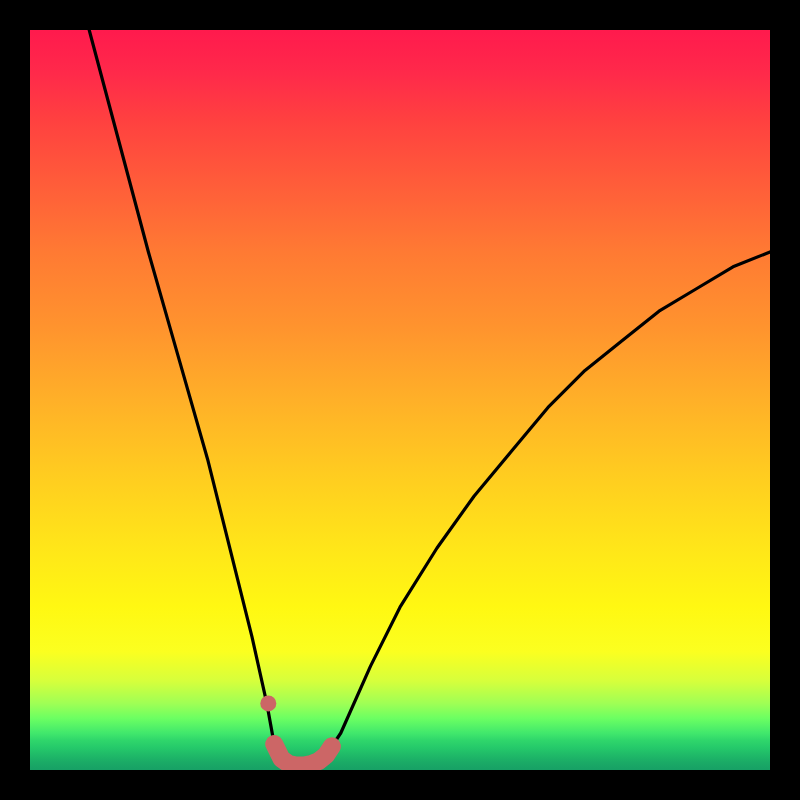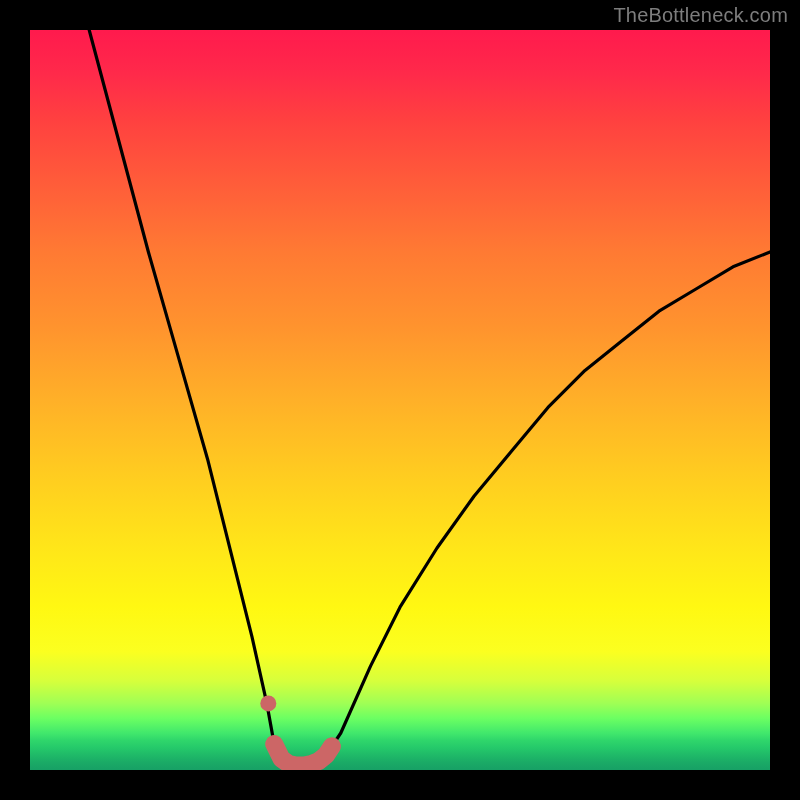--- a/index.html
+++ b/index.html
@@ -71,21 +71,20 @@
     font-weight: 400;
     letter-spacing: 0.2px;
     user-select: none;
   }
 </style>
 </head>
 <body>
 
 <div class="stage">
 
-  <div class="watermark">TheBottleneck.com</div>
 
   <div class="plot-area">
     <div class="gradient-bg"></div>
 
     <svg class="curve-svg" viewBox="0 0 740 740" preserveAspectRatio="none">
       <path fill="none" stroke="#000" stroke-width="3.2" stroke-linecap="round" stroke-linejoin="round" d="M59.2 0.0 L88.8 111.0 L118.4 222.0 L148.0 325.6 L177.6 429.2 L207.2 547.6 L222.0 606.8 L236.8 673.4 L244.2 714.1 L251.6 728.9 L259.0 734.1 L266.4 735.6 L273.8 735.6 L281.2 734.1 L288.6 731.1 L296.0 725.2 L310.8 703.0 L340.4 636.4 L370.0 577.2 L407.0 518.0 L444.0 466.2 L481.0 421.8 L518.0 377.4 L555.0 340.4 L592.0 310.8 L629.0 281.2 L666.0 259.0 L703.0 236.8 L740.0 222.0"></path>
       <path fill="none" stroke="#cc6666" stroke-width="18" stroke-linecap="round" stroke-linejoin="round" d="M244.2 714.1 L251.6 728.9 L259.0 734.1 L266.4 735.6 L273.8 735.6 L281.2 734.1 L288.6 731.1 L296.0 725.2 L301.9 716.3"></path>
       <circle r="8" fill="#cc6666" cx="238.3" cy="673.4"></circle>
     </svg>
   </div>

